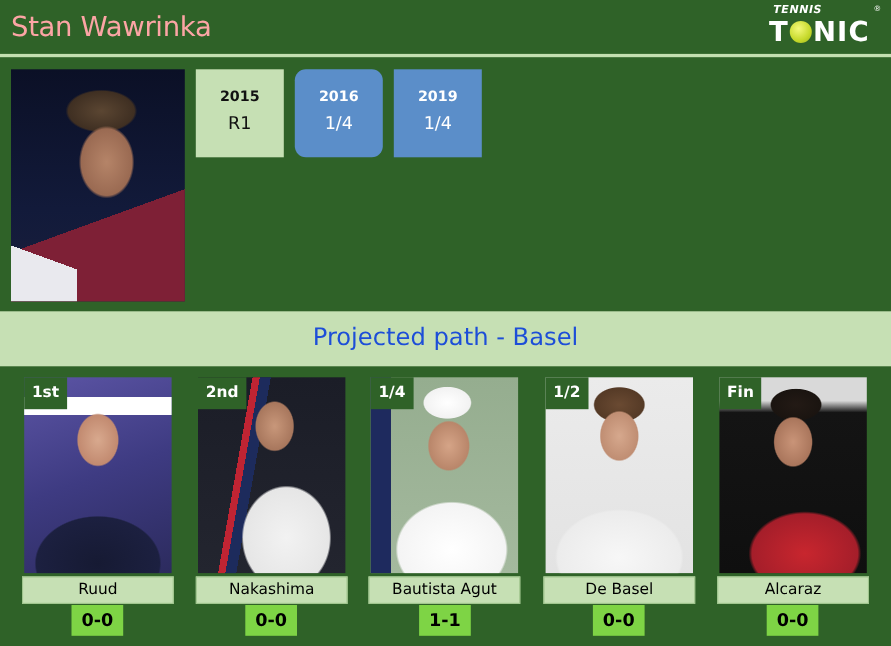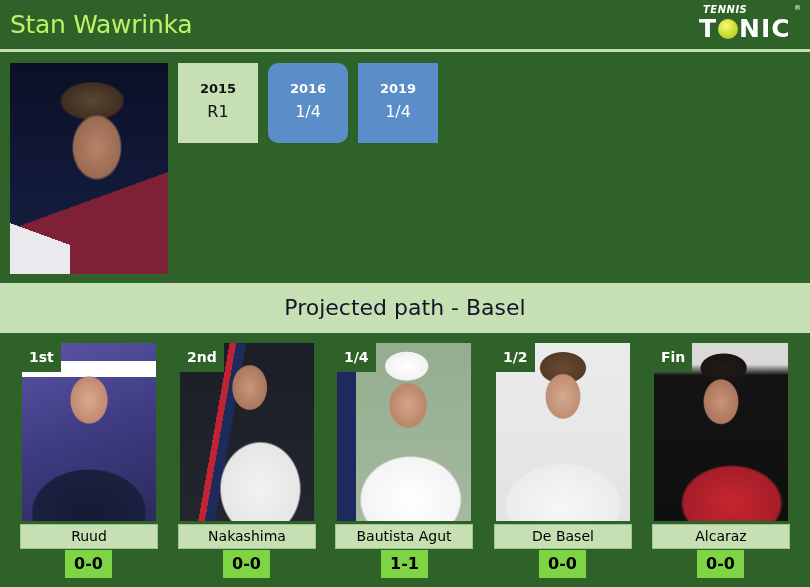--- a/index.html
+++ b/index.html
@@ -7,21 +7,21 @@
   body {
     background: #2f6228;
     font-family: "DejaVu Sans", "Liberation Sans", sans-serif;
     position: relative;
   }
   .header {
     position: absolute; left: 0; top: 0; width: 810px; height: 50px;
   }
   .page-title {
     position: absolute; left: 10px; top: 10px;
-    color: #bef264; font-size: 25px; letter-spacing: -0.3px;
+    color: #fca5a5; font-size: 25px; letter-spacing: -0.3px;
   }
   .header-rule {
     position: absolute; left: 0; top: 49px; width: 810px; height: 3px;
     background: #c4dfb1;
   }
   .logo {
     position: absolute; left: 697px; top: 4px; width: 104px; height: 40px;
   }
   .logo-tennis {
     position: absolute; left: 6px; top: 0px;
@@ -64,21 +64,21 @@
   .year-box .res { font-size: 16px; margin-top: 6px; display: block; }
   .year-box.green { background: #c6e0b4; color: #111111; }
   .year-box.blue { background: #5b8ec9; color: #ffffff; }
 
   .path-banner {
     position: absolute; left: 0; top: 283px; width: 810px; height: 50px;
     background: #c6e0b4;
     text-align: center;
   }
   .path-banner span {
-    display: inline-block; margin-top: 12px; font-size: 22px; color: #0f172a;
+    display: inline-block; margin-top: 12px; font-size: 22px; color: #1d4ed8;
   }
 
   .card { position: absolute; top: 343px; width: 137px; }
   .card .photo { position: absolute; left: 0; top: 0; width: 134px; height: 178px; overflow: hidden; }
   .card .round {
     position: absolute; left: 0; top: 0; height: 29px; padding: 0 7px;
     background: #2f6228; color: #ffffff; font-weight: bold; font-size: 14px;
     line-height: 29px;
   }
   .card .name {

